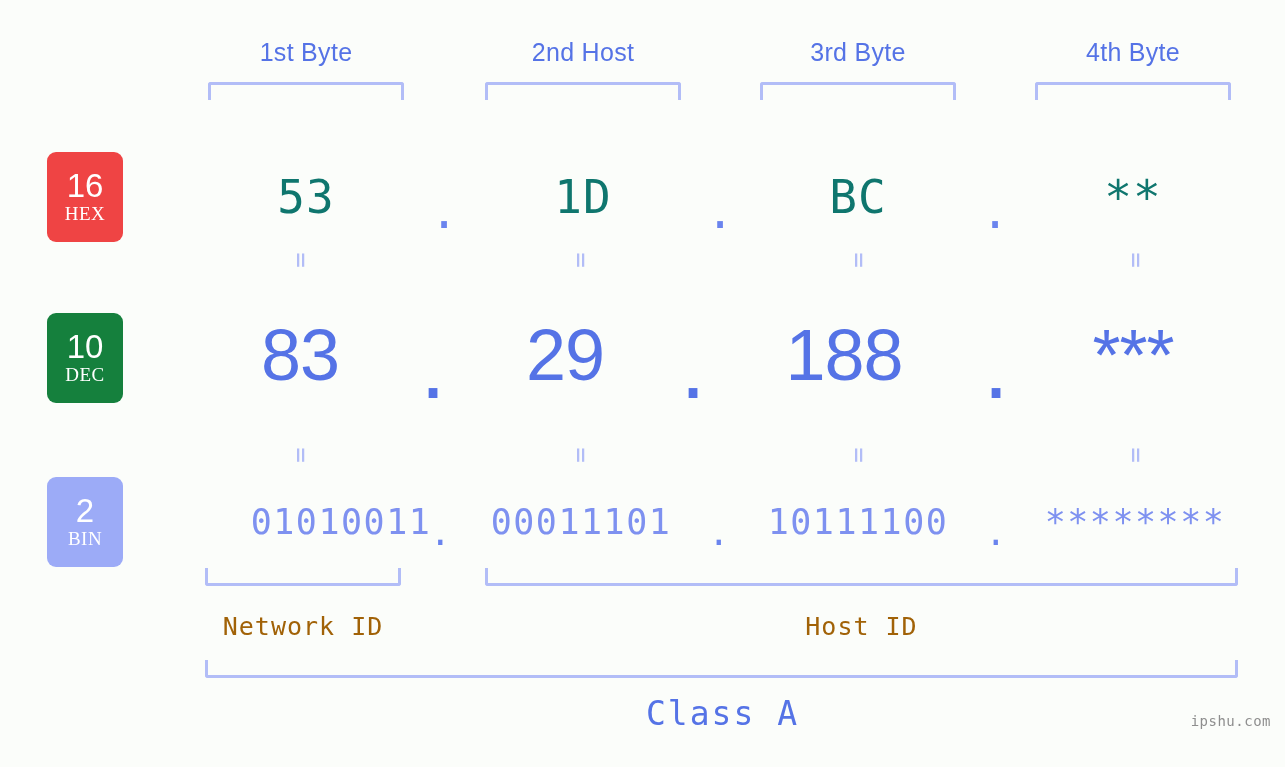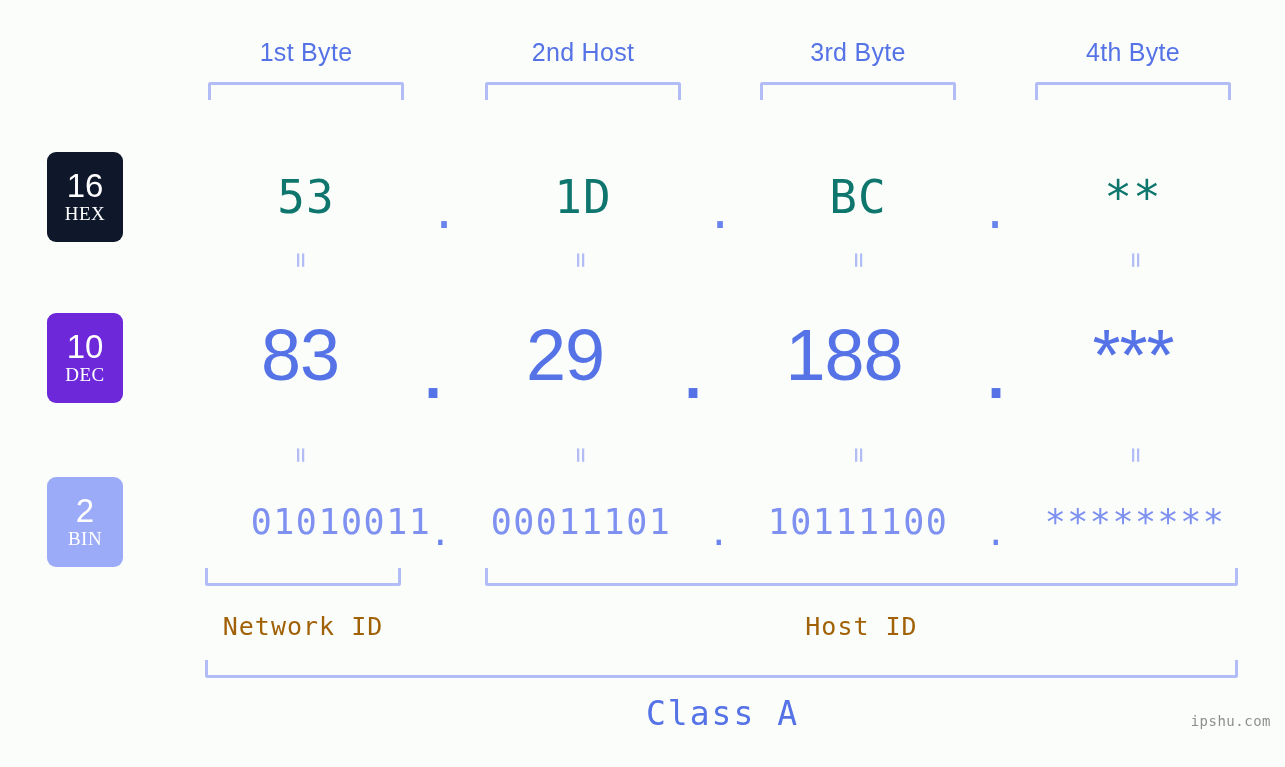--- a/index.html
+++ b/index.html
@@ -75,22 +75,22 @@
     line-height: 34px;
     font-weight: 400;
   }
   .badge .name {
     font-size: 19px;
     line-height: 22px;
     font-weight: 400;
     letter-spacing: 0.5px;
     font-family: Liberation Serif, serif;
   }
-  #badge-hex { top: 152px; height: 90px; background: #0f172a; }
-  #badge-dec { top: 313px; height: 90px; background: #6d28d9; }
+  #badge-hex { top: 152px; height: 90px; background: #ef4444; }
+  #badge-dec { top: 313px; height: 90px; background: #15803d; }
   #badge-bin { top: 477px; height: 90px; background: #9cabf7; }
 
   
   .row {
     position: absolute;
     left: 0;
     width: 1285px;
     display: block;
   }
 

